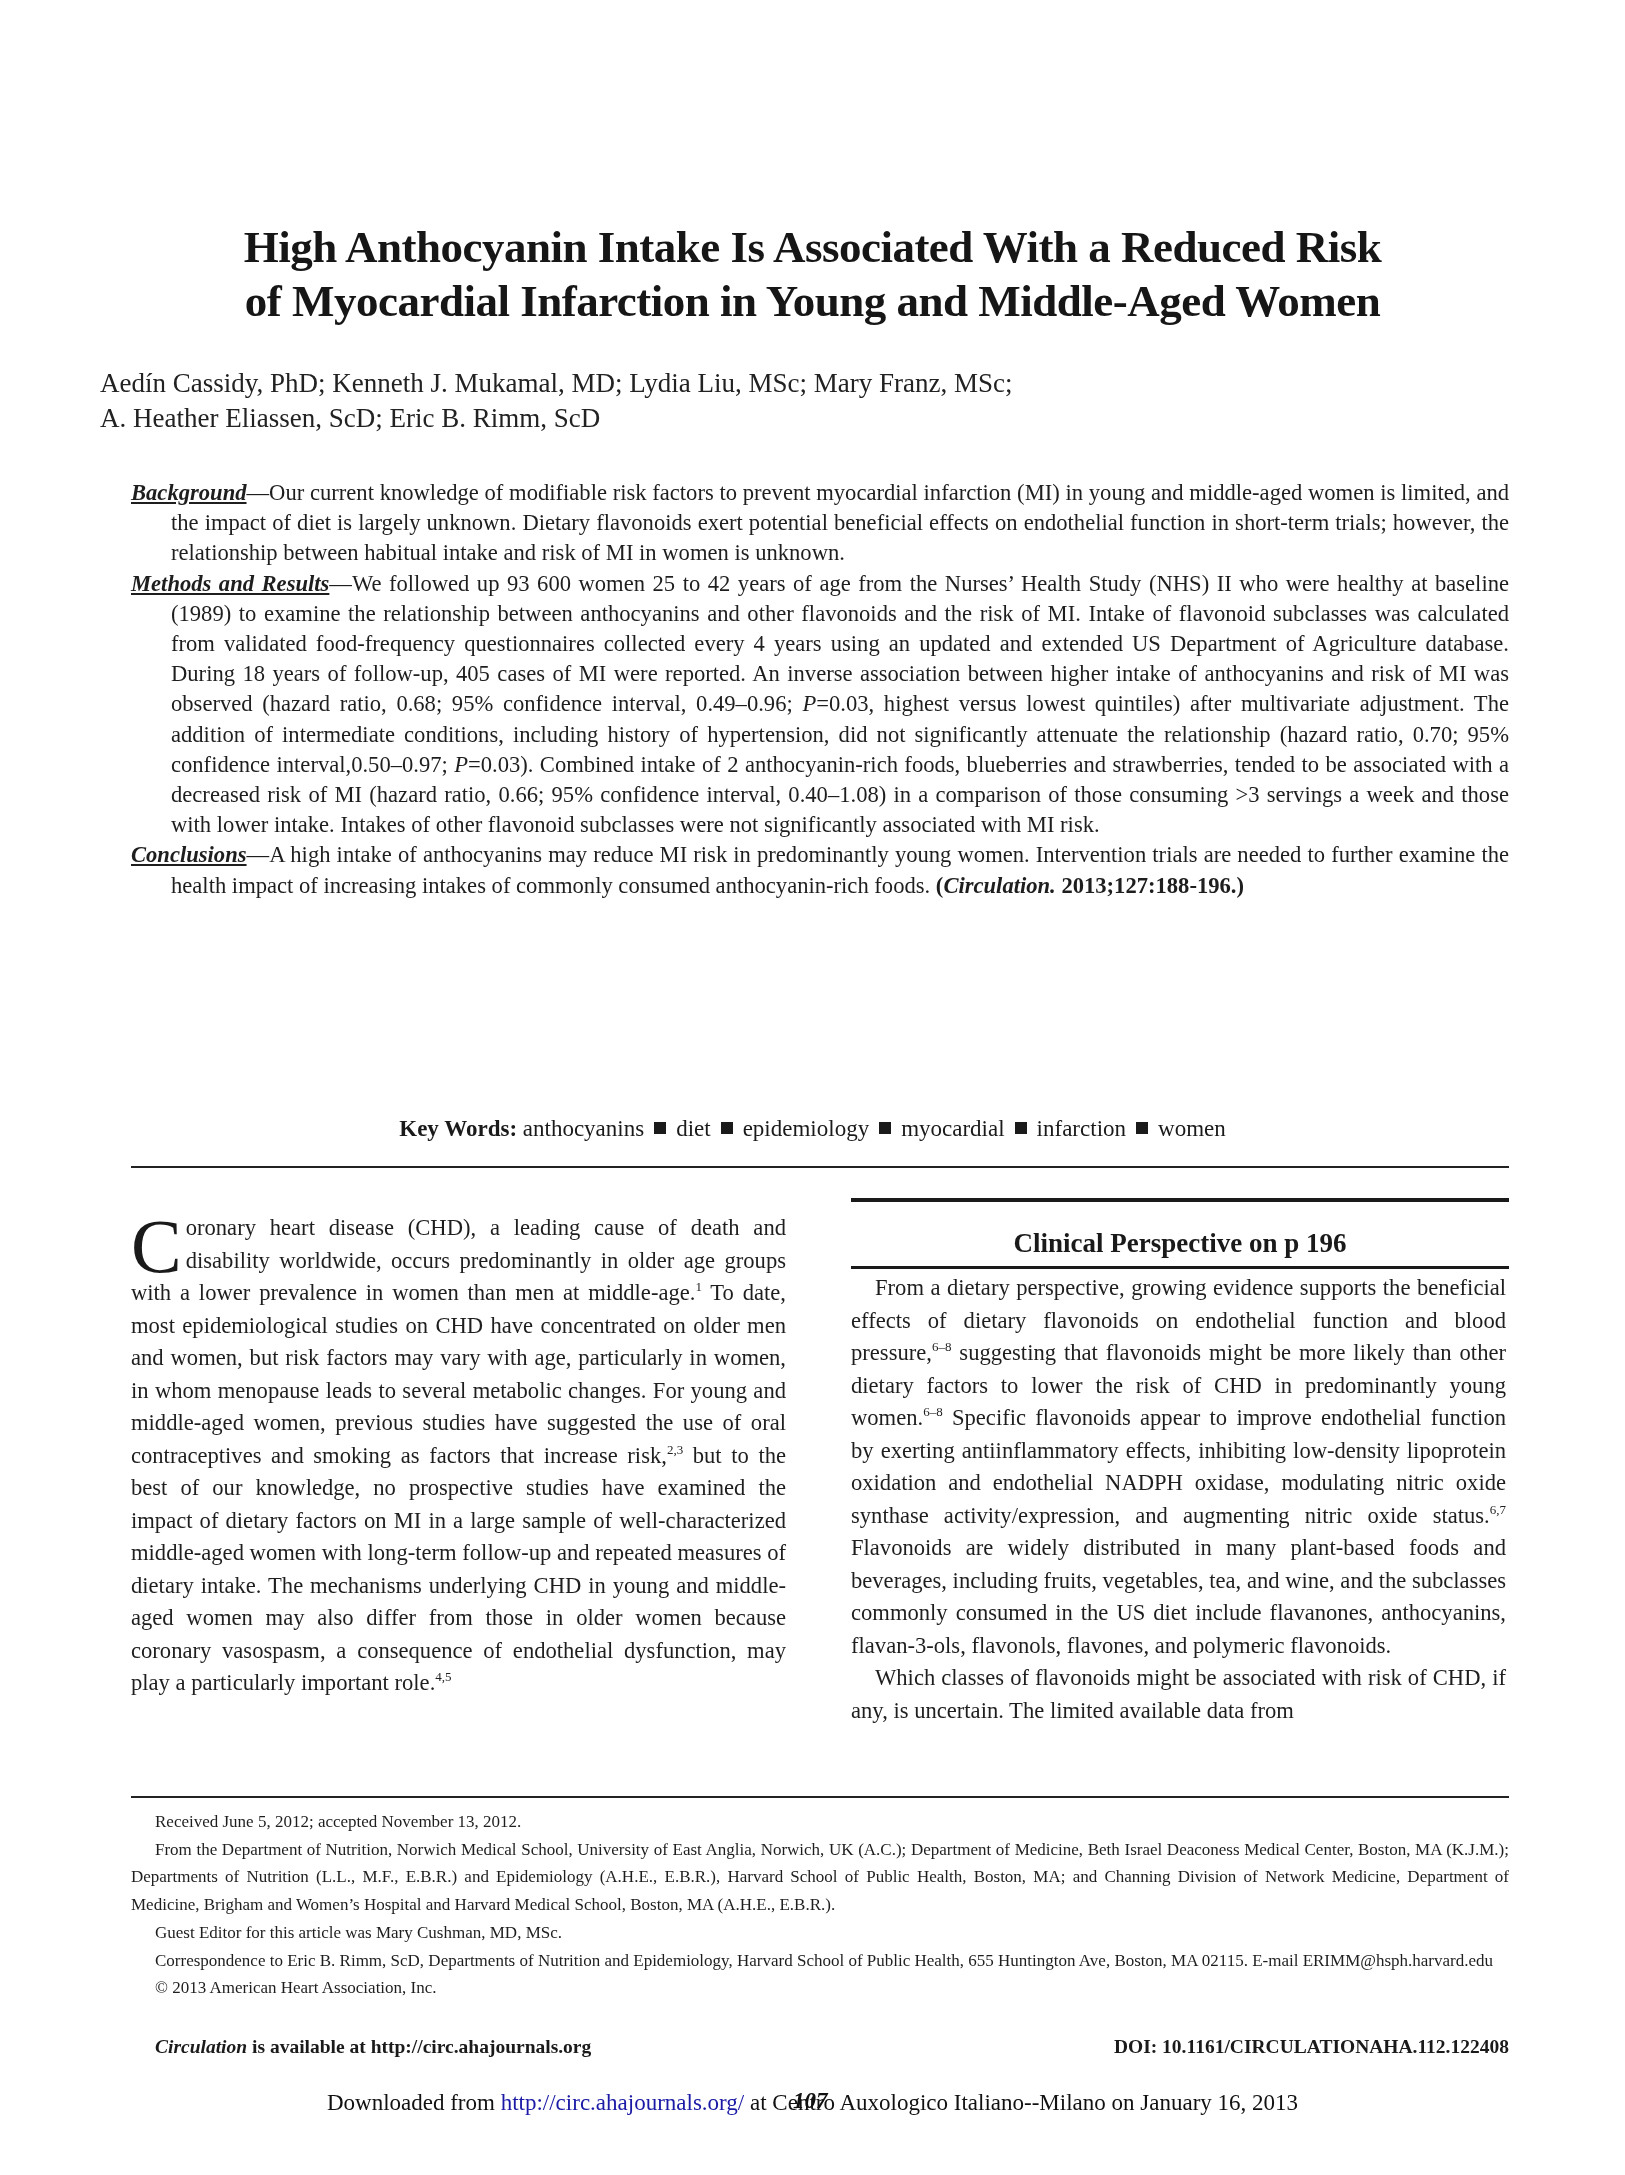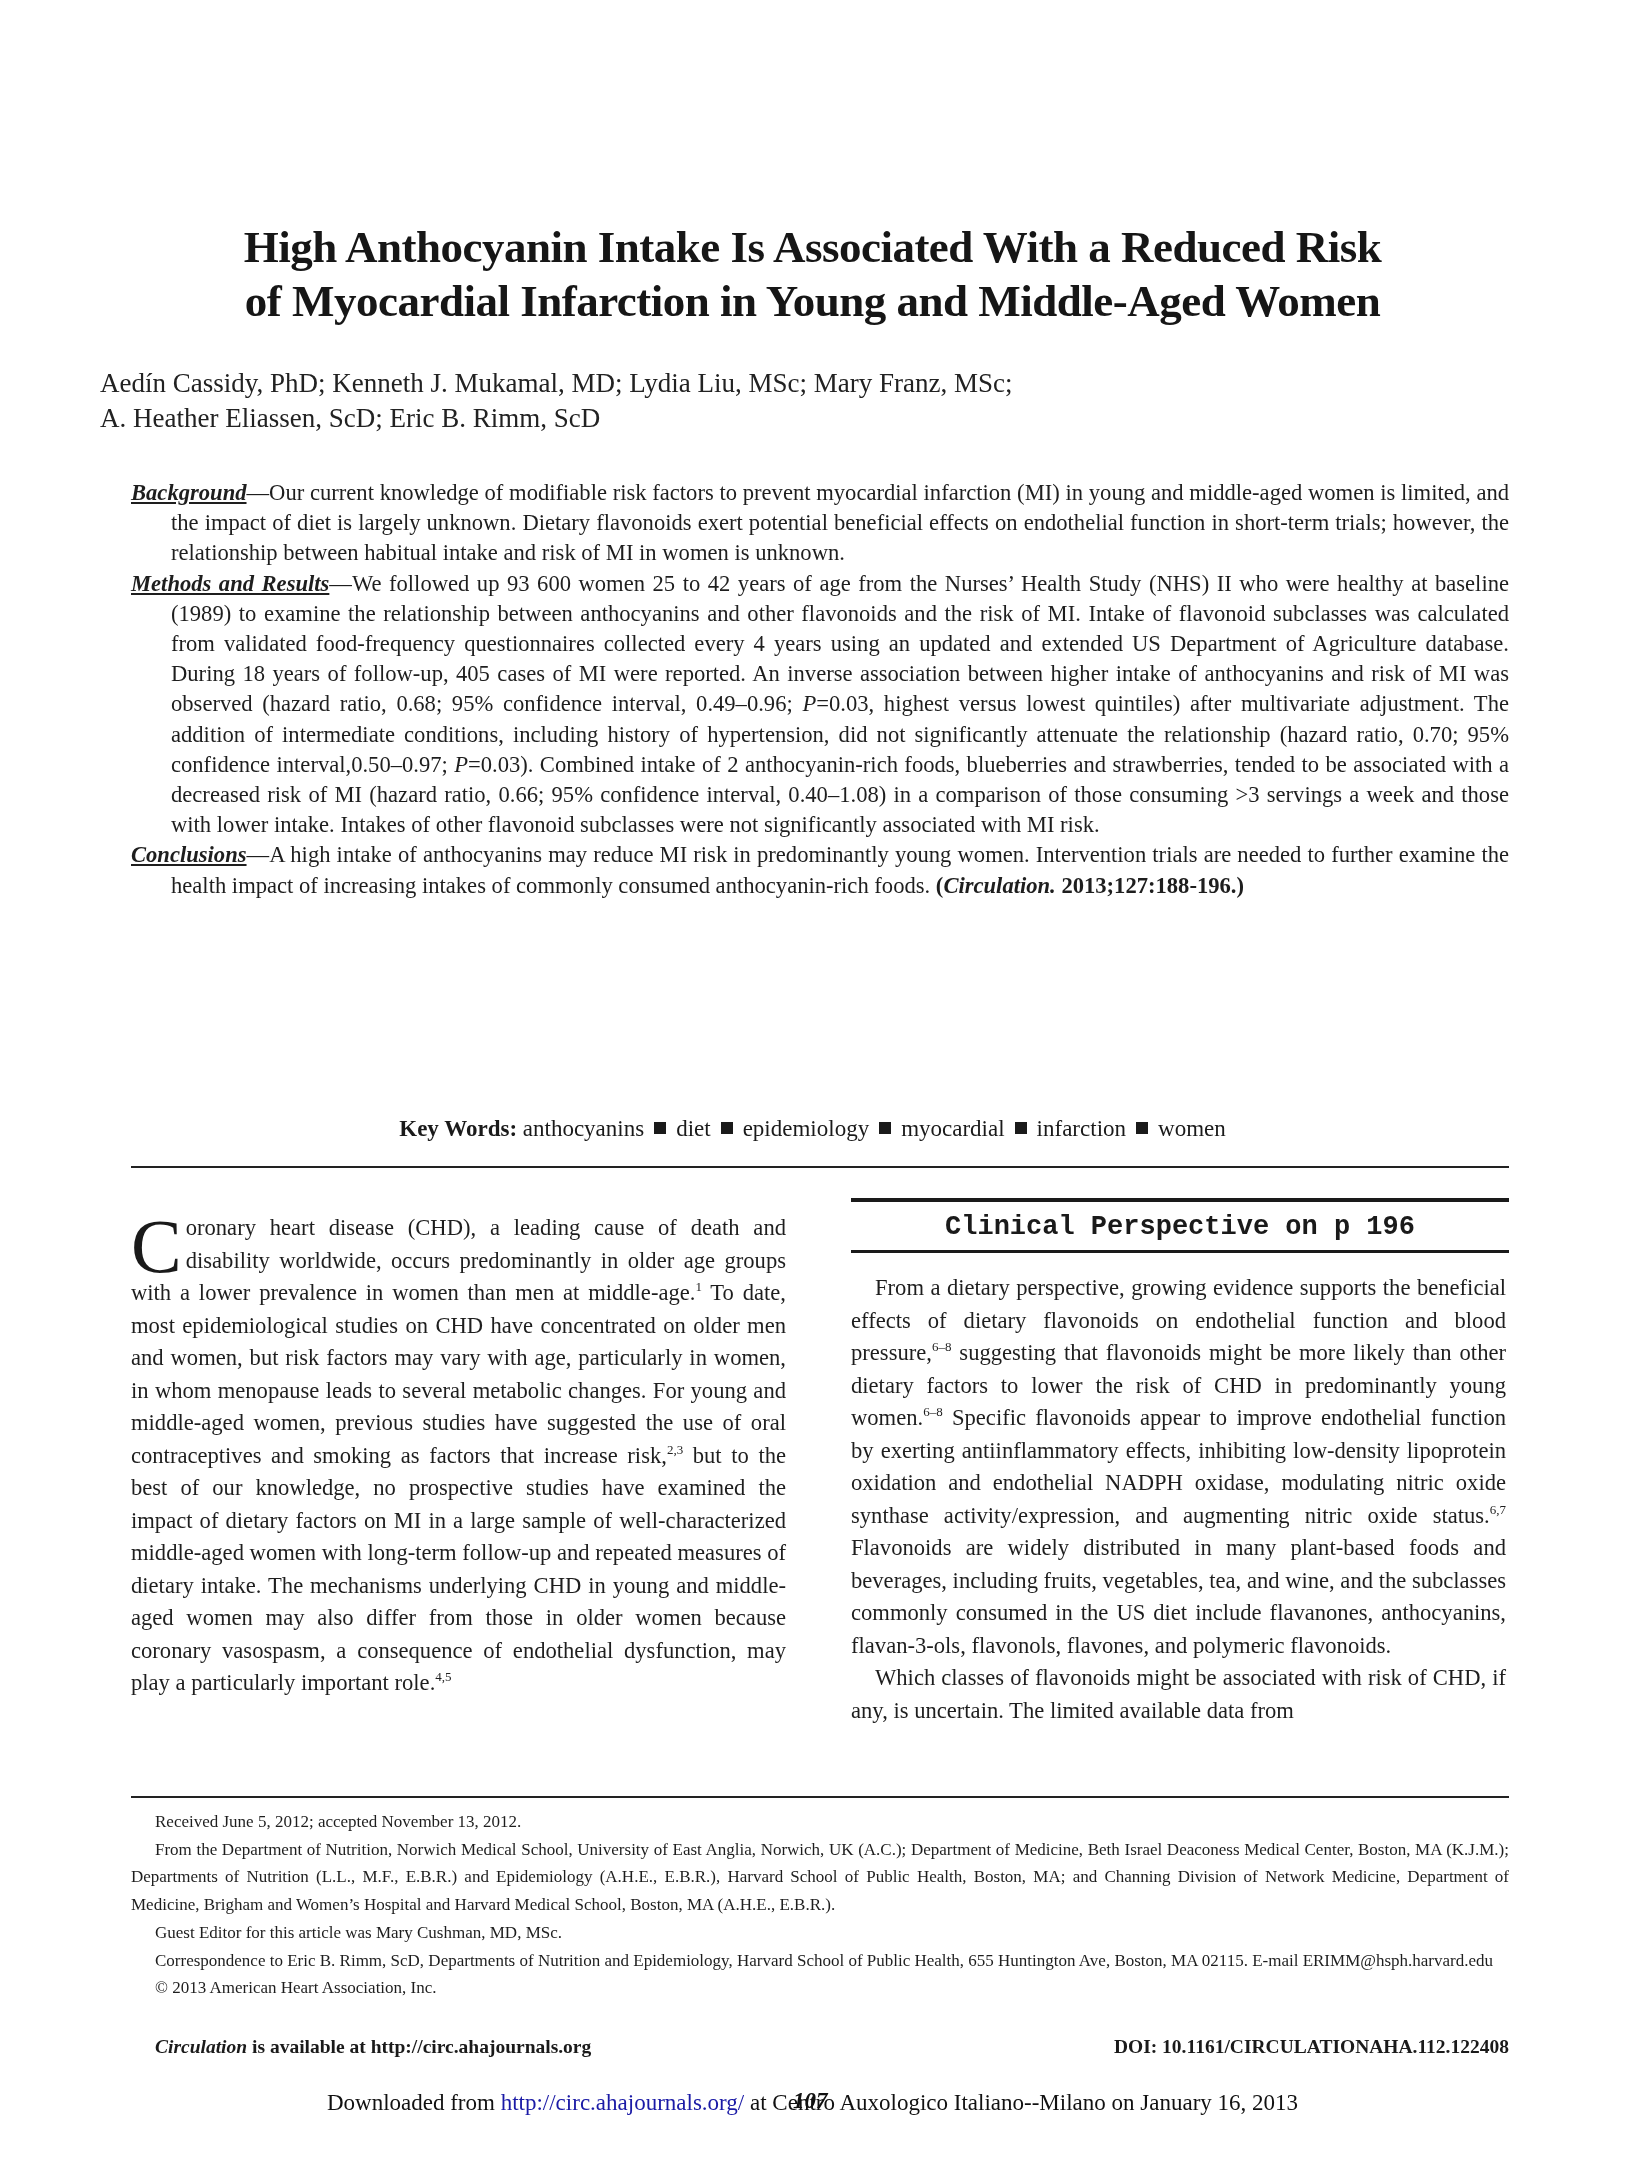--- a/index.html
+++ b/index.html
@@ -35,21 +35,21 @@
   .col-left {
     position: absolute; left: 131px; width: 655px; top: 1212px;
     font-size: 22.6px; line-height: 32.5px; text-align: justify; color: #1e1e1e;
   }
   .col-left p { margin: 0; }
   .dropcap { float: left; font-size: 76px; line-height: 60px; margin: 4px 4px 0 0; color: #1a1a1a; }
   sup { font-size: 13px; line-height: 0; vertical-align: 9px; }
 
   .cp-box { position: absolute; left: 851px; width: 658px; top: 1198px; }
   .cp-rule-thick { height: 4px; background: #1a1a1a; }
-  .cp-title { text-align: center; font-weight: bold; font-size: 27px; line-height: 46px; padding-top: 2px; font-family: Liberation Mono, monospace; }
+  .cp-title { text-align: center; font-weight: bold; font-size: 27px; line-height: 46px; padding-top: 18px; }
   .cp-rule-thin { height: 3px; background: #1a1a1a; }
   .col-right {
     position: absolute; left: 851px; width: 655px; top: 1272px;
     font-size: 22.6px; line-height: 32.5px; text-align: justify; color: #1e1e1e; font-family: Liberation Serif, serif;
   }
   .col-right p { margin: 0; text-indent: 24px; }
 
   .rule-notes { position: absolute; left: 131px; width: 1378px; top: 1796px; height: 1.5px; background: #222; }
   .notes {
     position: absolute; left: 131px; width: 1378px; top: 1808px;

